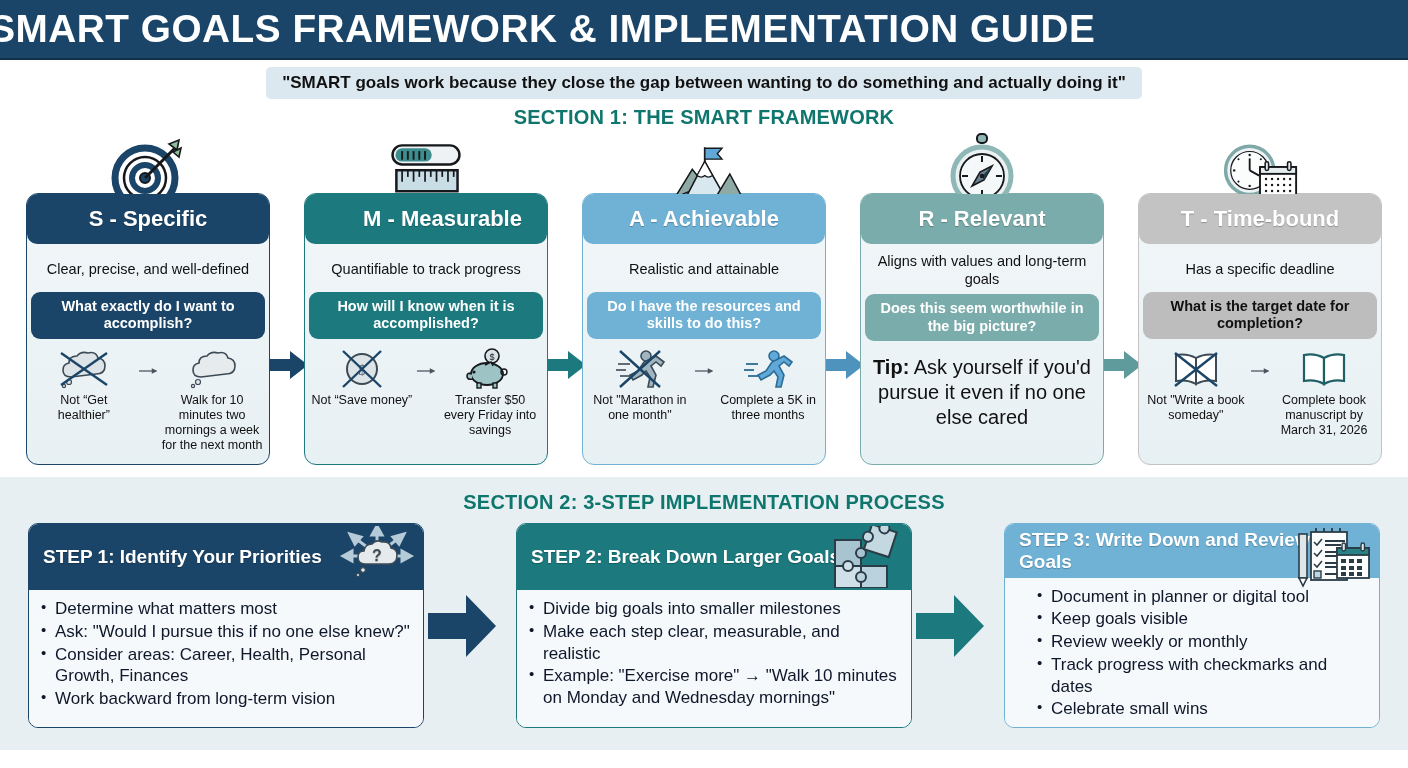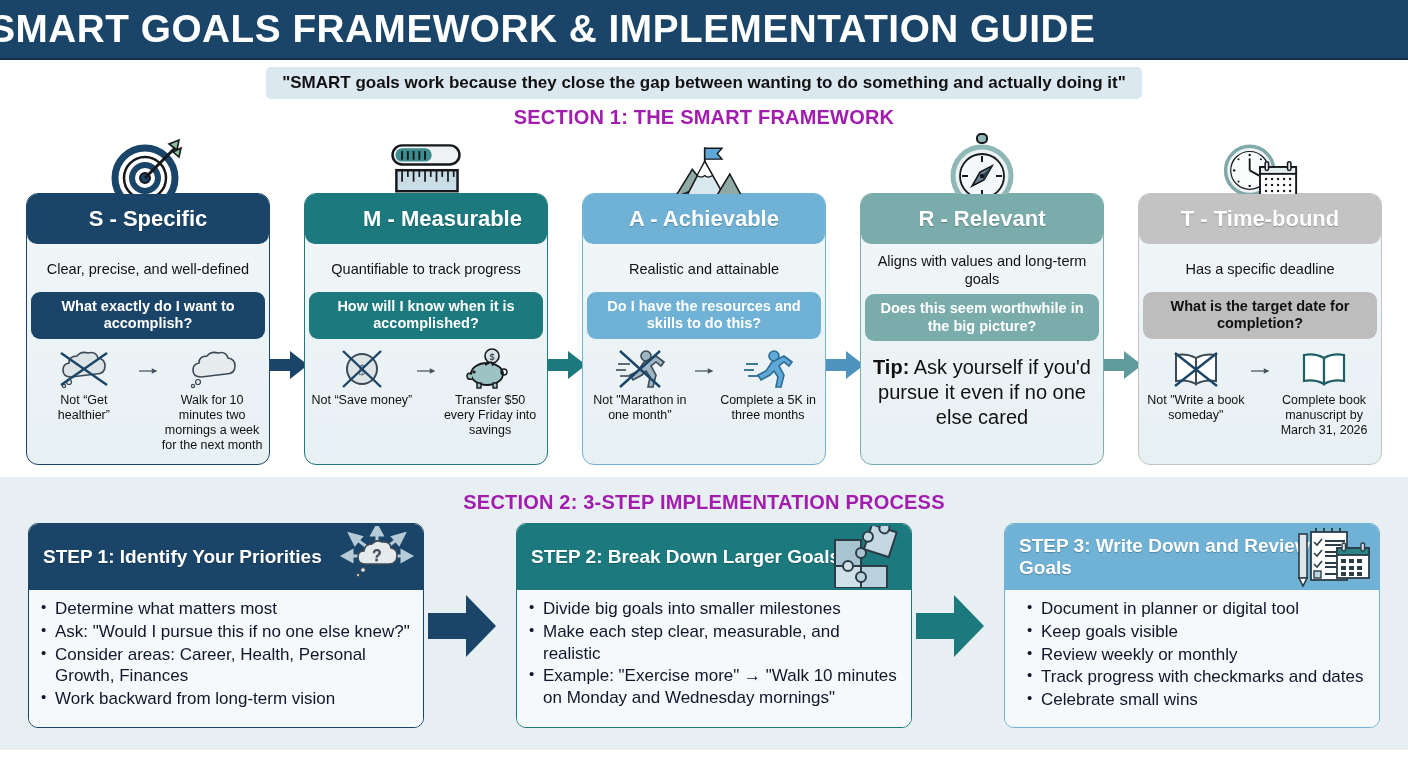--- a/index.html
+++ b/index.html
@@ -26,21 +26,21 @@
   
   .quote-wrap { height: 46px; display:flex; align-items:center; justify-content:center; }
   .quote {
     background: #dce8f0; border-radius: 5px;
     padding: 6px 16px; font-size: 17px; font-weight: bold; color: #111;
     white-space: nowrap;
   }
 
   
   .section-head {
-    text-align: center; font-size: 20px; font-weight: bold; color: #a21caf;
+    text-align: center; font-size: 20px; font-weight: bold; color: #0f766e;
     letter-spacing: .2px;
   }
 
   
   .sec1 { position: relative; height: 348px; }
   .cards { position:absolute; left:0; top:0; width:1408px; height:348px; }
 
   .card {
     position: absolute; top: 64px; width: 244px; height: 272px;
     border-radius: 12px; border: 1.5px solid;
@@ -536,21 +536,21 @@
                 <rect x="46" y="40" width="5" height="4"></rect>
                   <rect x="54" y="40" width="5" height="4"></rect>
                   <rect x="62" y="40" width="5" height="4"></rect>
                 <rect x="46" y="46" width="5" height="4"></rect>
                   <rect x="54" y="46" width="5" height="4"></rect>
                   <rect x="62" y="46" width="5" height="4"></rect>
               </g>
             </svg>
           </span>
         </div>
-        <div class="step-body" style="padding-left:16px;">
+        <div class="step-body" style="padding-left:26px;">
           <ul>
             <li>Document in planner or digital tool</li>
             <li>Keep goals visible</li>
             <li>Review weekly or monthly</li>
             <li>Track progress with checkmarks and dates</li>
             <li>Celebrate small wins</li>
           </ul>
         </div>
       </div>
 

